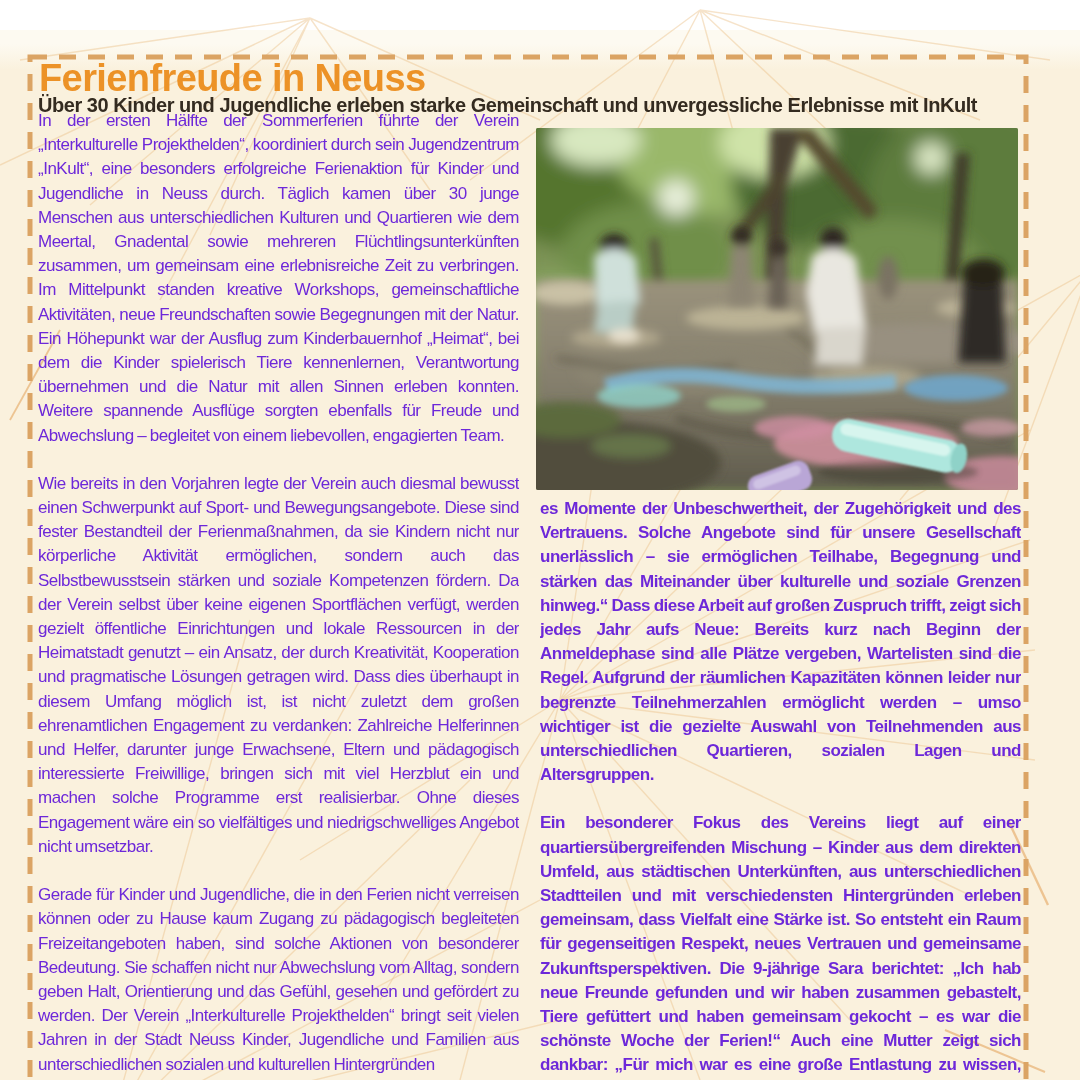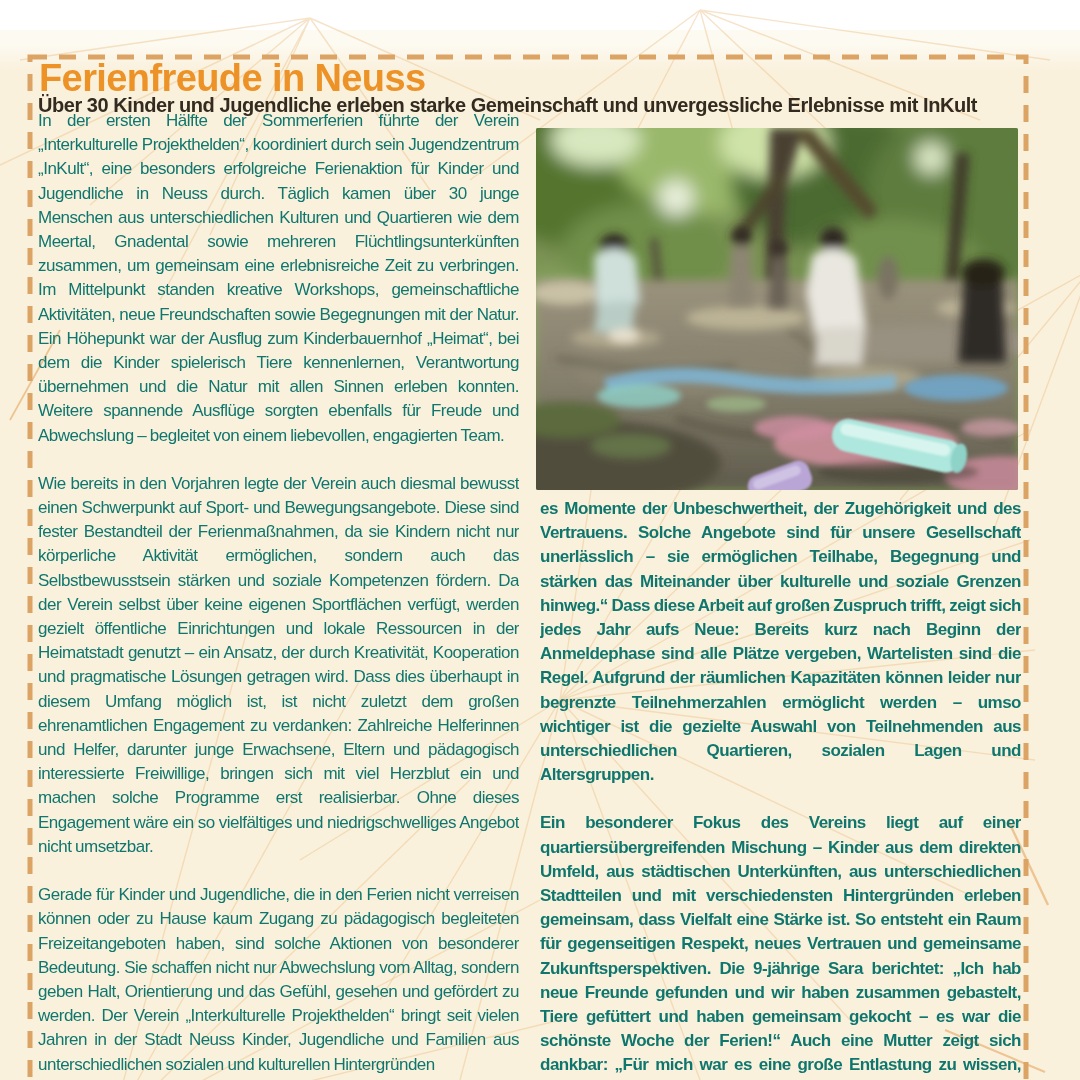--- a/index.html
+++ b/index.html
@@ -20,21 +20,21 @@
   .subtitle{
     position:absolute;left:38px;top:94px;width:995px;margin:0;
     font-size:20px;font-weight:bold;color:#342b20;letter-spacing:-0.45px;
   }
   .photo{
     position:absolute;left:536px;top:128px;width:482px;height:362px;margin:0;
     overflow:hidden;border-radius:2px;
   }
   .photo svg{display:block;width:100%;height:100%;}
   .col{
-    position:absolute;width:481px;color:#0f766e;
+    position:absolute;width:481px;color:#6d28d9;
     font-size:17px;line-height:24.2px;letter-spacing:-0.5px;word-spacing:-0.6px;
     text-align:justify;hyphens:auto;-webkit-hyphens:auto;
   }
   .col p{margin:0 0 24px 0;}
   .col-left{left:38px;top:109px;height:971px;overflow:hidden;}
   .col-right{left:540px;top:497px;height:583px;overflow:hidden;font-weight:bold;}
 </style>
 </head>
 <body>
 

